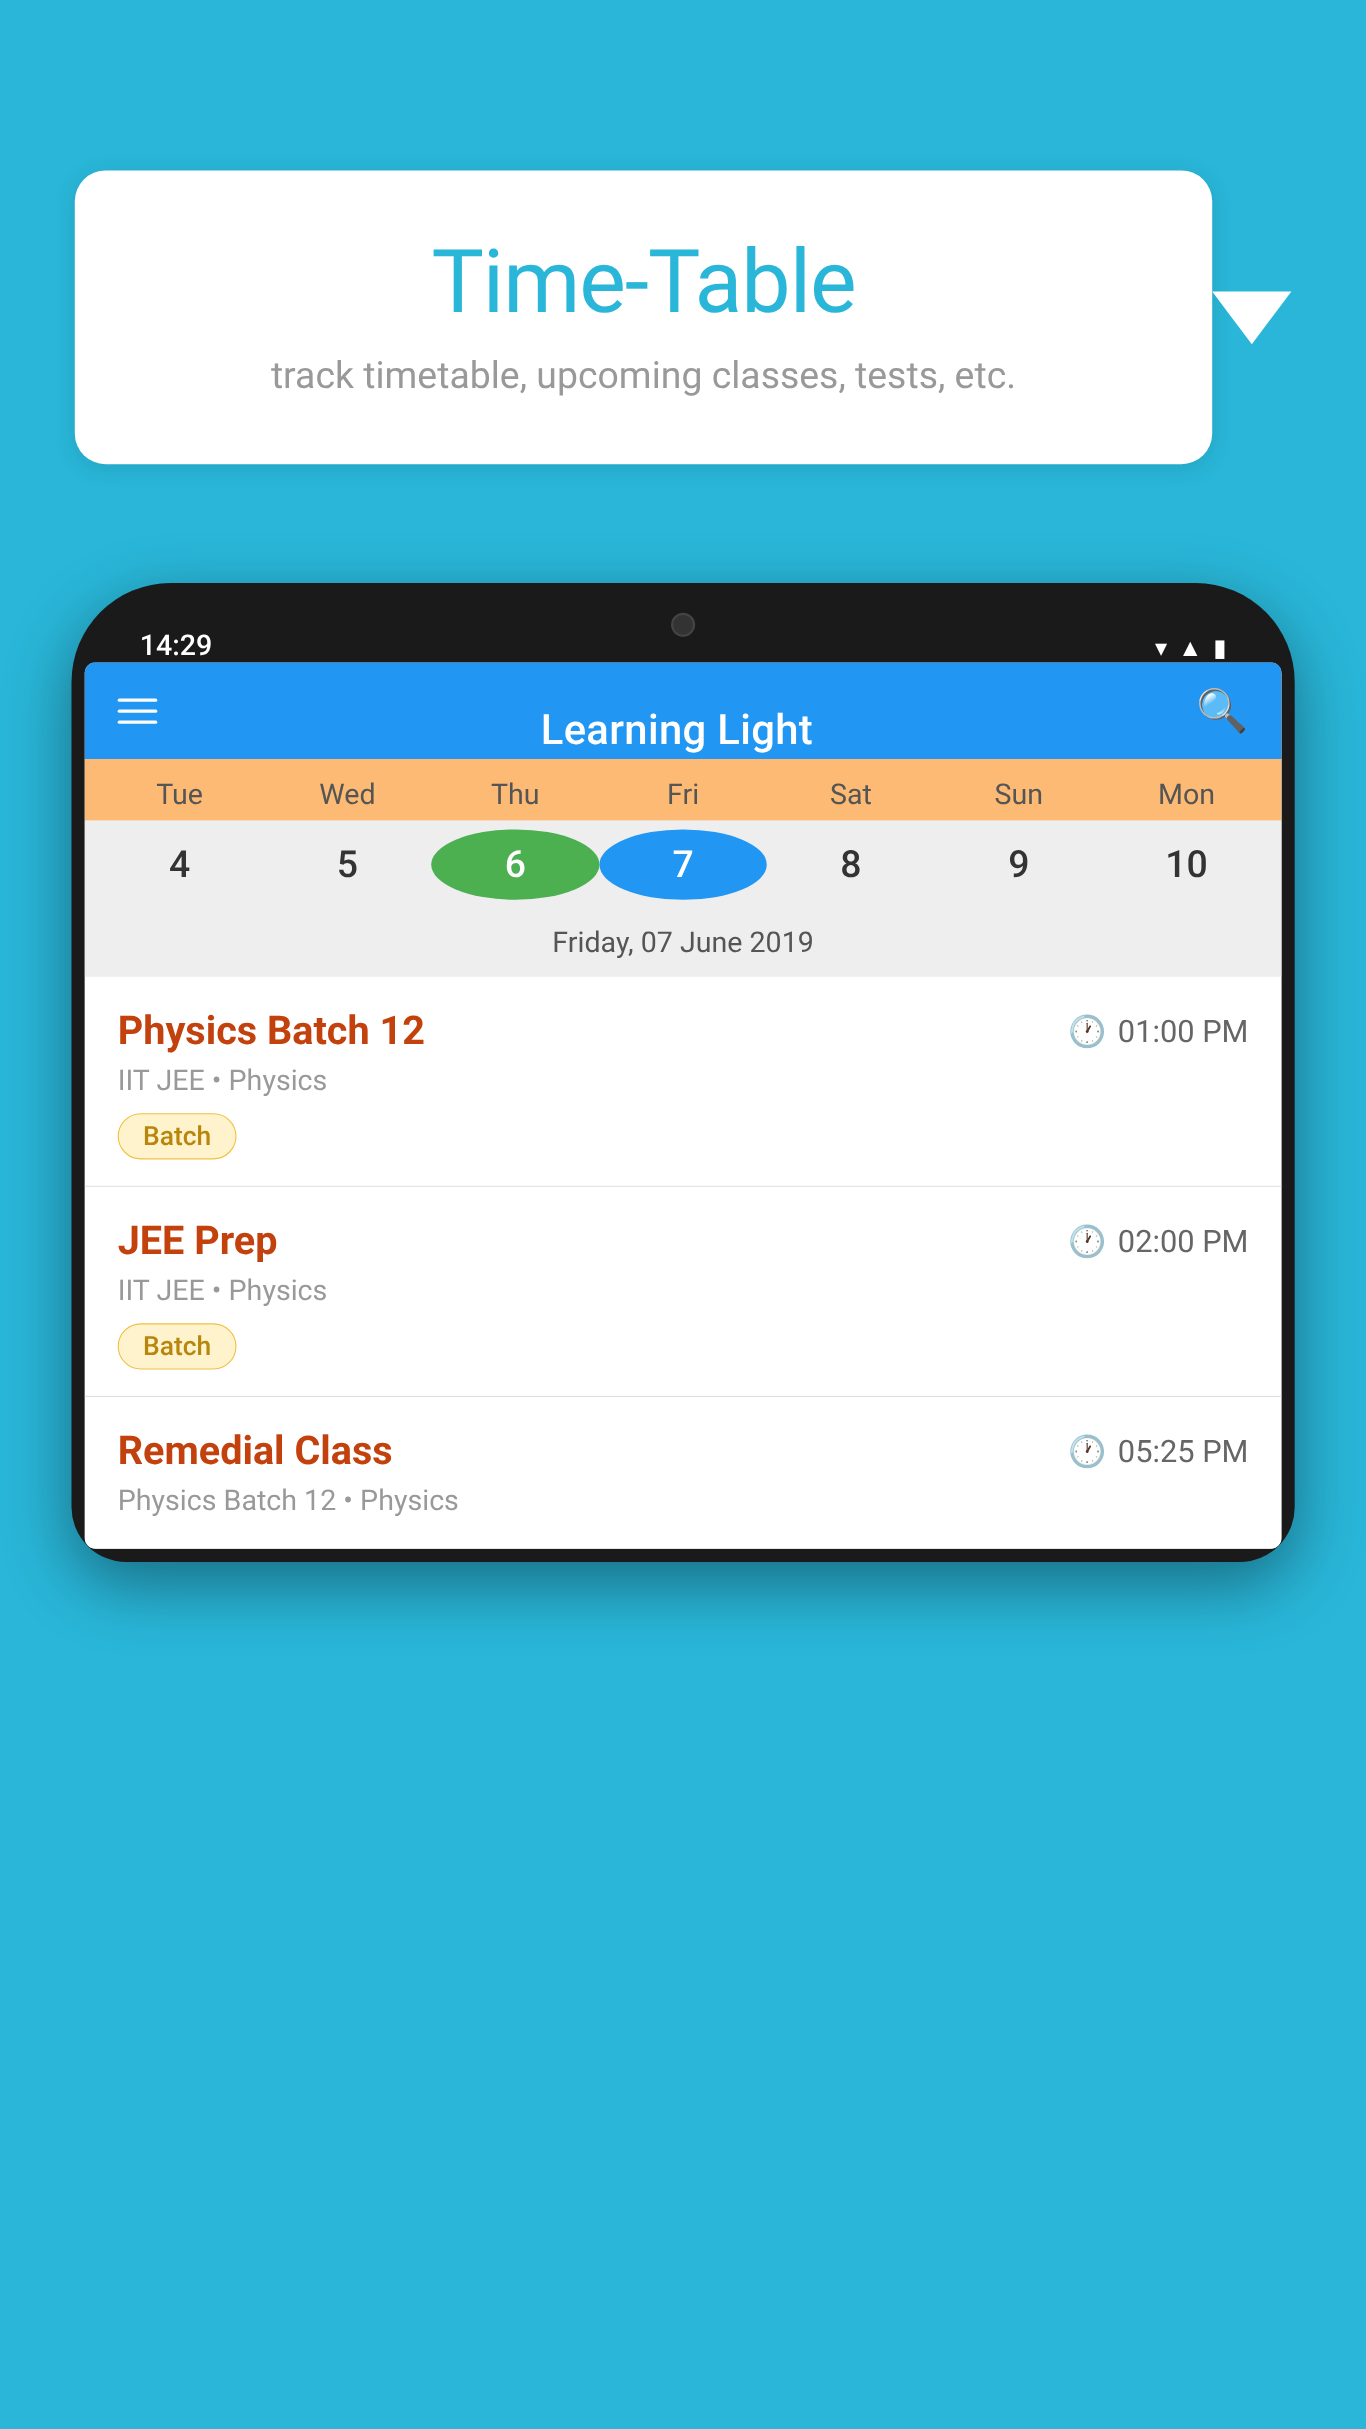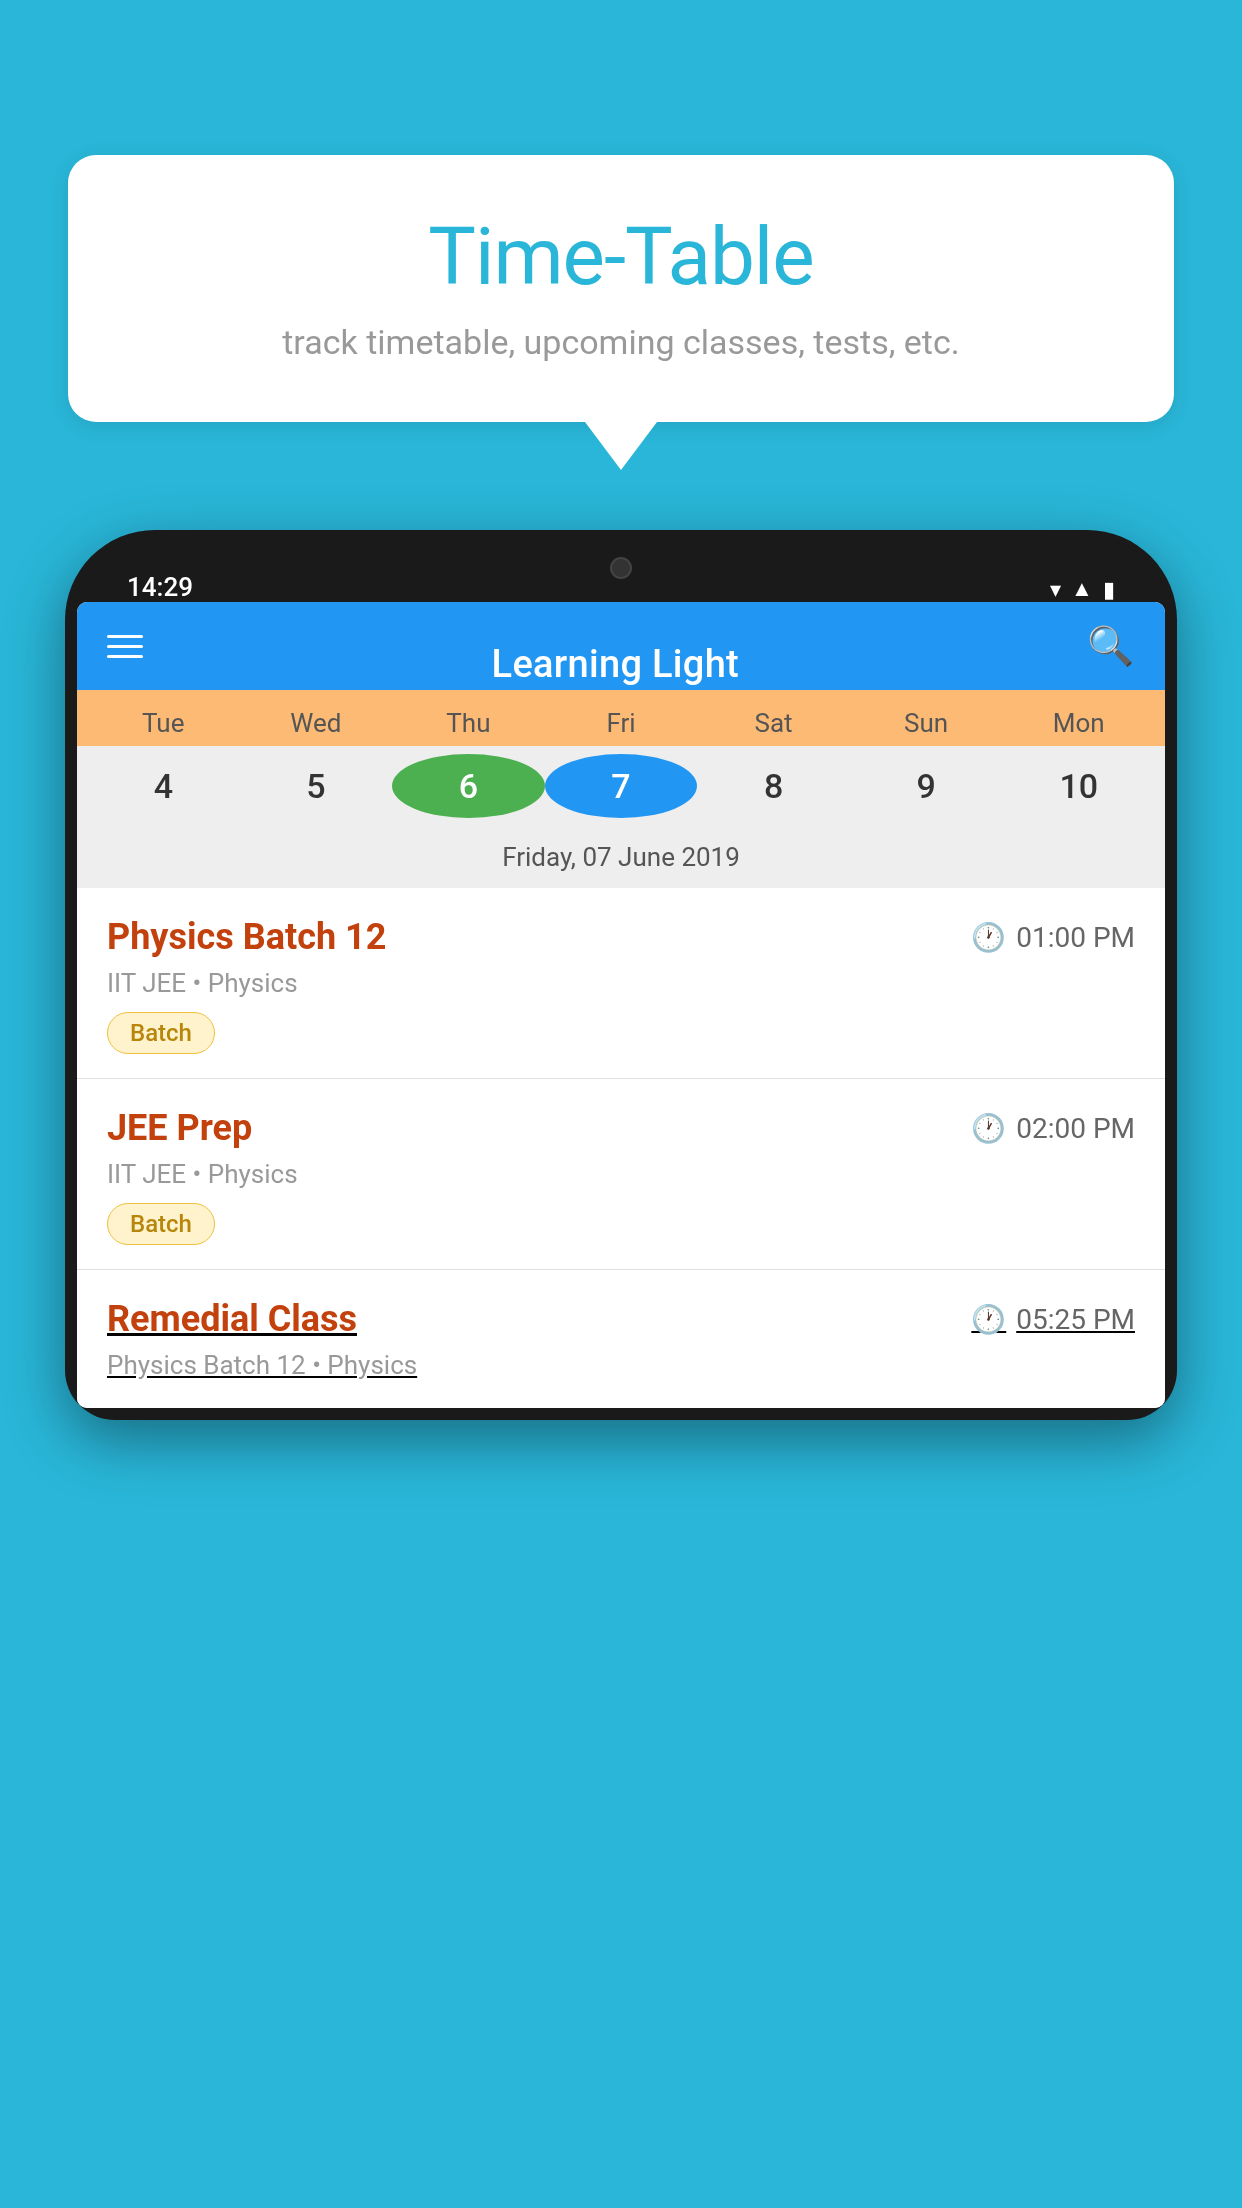--- a/index.html
+++ b/index.html
@@ -14,21 +14,21 @@
       position: relative;
     }
 
     
     .speech-bubble-container {
       position: absolute;
       top: 155px;
       left: 68px;
       right: 68px;
       display: flex;
-      flex-direction: column;
+      flex-direction: row;
       align-items: center;
     }
 
     .speech-bubble {
       background: white;
       border-radius: 28px;
       padding: 55px 60px 60px;
       width: 100%;
       text-align: center;
       box-shadow: 0 4px 20px rgba(0,0,0,0.1);
@@ -295,21 +295,20 @@
       border-radius: 30px;
       padding: 6px 22px;
       font-size: 24px;
       font-weight: 500;
     }
 
     
     .partial-card {
       background: white;
       padding: 28px 30px 14px;
-      text-decoration: underline;
     }
 
   </style>
 </head>
 <body>
 
 <div class="speech-bubble-container">
   <div class="speech-bubble">
     <div class="speech-bubble-title">Time-Table</div>
     <div class="speech-bubble-subtitle">track timetable, upcoming classes, tests, etc.</div>

